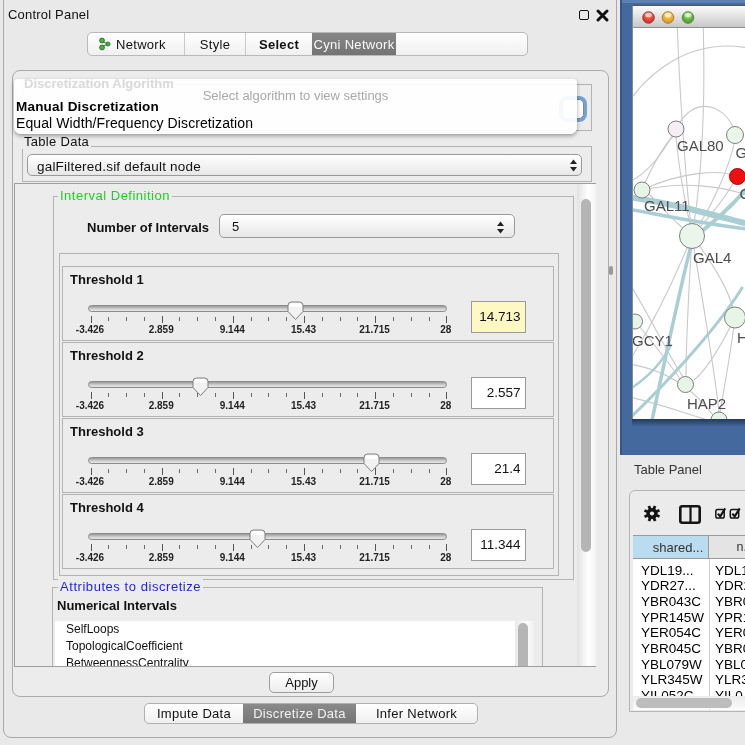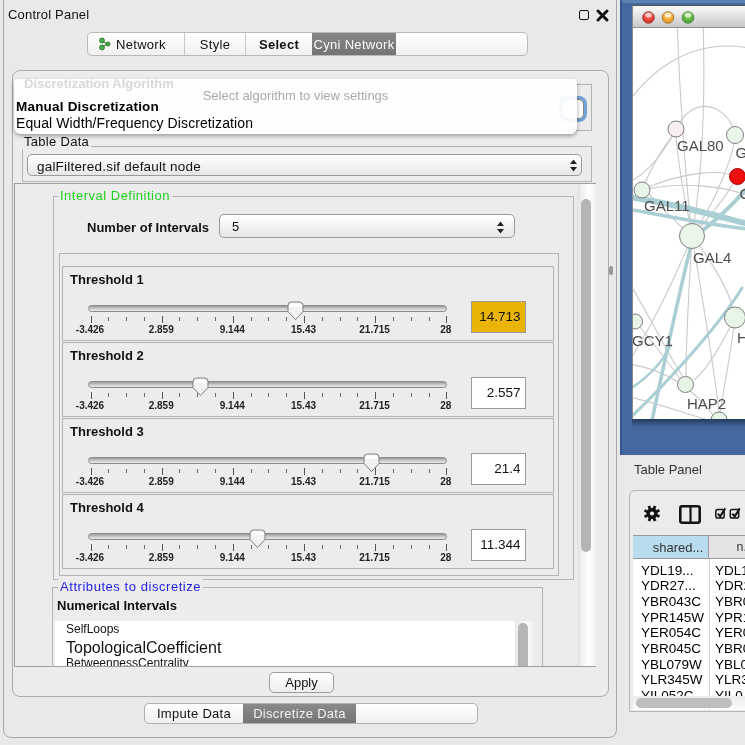--- a/index.html
+++ b/index.html
@@ -91,21 +91,21 @@
       <div class="abs" style="left:68.2px;top:57px;width:60px;text-align:center;font-size:10px;font-weight:bold;color:#222;">2.859</div>
       <div class="abs" style="left:139.3px;top:57px;width:60px;text-align:center;font-size:10px;font-weight:bold;color:#222;">9.144</div>
       <div class="abs" style="left:210.5px;top:57px;width:60px;text-align:center;font-size:10px;font-weight:bold;color:#222;">15.43</div>
       <div class="abs" style="left:281.6px;top:57px;width:60px;text-align:center;font-size:10px;font-weight:bold;color:#222;">21.715</div>
       <div class="abs" style="left:352.8px;top:57px;width:60px;text-align:center;font-size:10px;font-weight:bold;color:#222;">28</div>
       <svg class="abs" style="left:222.9px;top:33.5px;" width="19" height="20">
         <defs></defs>
         <path d="M2,4.5 Q2,1 5.5,1 L13.5,1 Q17,1 17,4.5 L17,10.5 L9.5,18.5 L2,10.5 Z" fill="#f2f2f2" stroke="#7e7e7e" stroke-width="1"></path>
         <path d="M3.5,4.5 Q3.5,2.5 5.5,2.5 L13.5,2.5 Q15.5,2.5 15.5,4.5 L15.5,6 L3.5,6 Z" fill="#ffffff"></path>
       </svg>
-      <div class="abs" style="left:408px;top:34px;width:55px;height:32px;background:#eab308;border:1px solid #9a9a9a;font-size:13.5px;color:#111;text-align:right;line-height:30px;padding-right:4.5px;">14.713</div>
+      <div class="abs" style="left:408px;top:34px;width:55px;height:32px;background:#fef9c3;border:1px solid #9a9a9a;font-size:13.5px;color:#111;text-align:right;line-height:30px;padding-right:4.5px;">14.713</div>
     </div>
   <div class="abs" style="left:47px;top:158px;width:492px;height:75px;border:1px solid #b3b3b3;background:#ececec;">
       <div class="abs" style="left:7px;top:5px;font-size:13px;font-weight:bold;color:#111;">Threshold 2</div>
       <div class="abs" style="left:25px;top:38px;width:359px;height:7px;border:1px solid #8b8b8b;border-radius:4px;background:linear-gradient(#9a9a9a,#d9d9d9 70%,#e6e6e6);"></div>
       <div class="abs" style="left:27.5px;top:49px;width:1px;height:7px;background:#555;"></div>
       <div class="abs" style="left:45.3px;top:50px;width:1px;height:4px;background:#6a6a6a;"></div>
       <div class="abs" style="left:63.1px;top:50px;width:1px;height:4px;background:#6a6a6a;"></div>
       <div class="abs" style="left:80.9px;top:50px;width:1px;height:4px;background:#6a6a6a;"></div>
       <div class="abs" style="left:98.7px;top:49px;width:1px;height:7px;background:#555;"></div>
       <div class="abs" style="left:116.4px;top:50px;width:1px;height:4px;background:#6a6a6a;"></div>
@@ -210,34 +210,35 @@
         <path d="M3.5,4.5 Q3.5,2.5 5.5,2.5 L13.5,2.5 Q15.5,2.5 15.5,4.5 L15.5,6 L3.5,6 Z" fill="#ffffff"></path>
       </svg>
       <div class="abs" style="left:408px;top:34px;width:55px;height:32px;background:#fff;border:1px solid #9a9a9a;font-size:13.5px;color:#111;text-align:right;line-height:30px;padding-right:4.5px;">11.344</div>
     </div>
 
   <div class="abs" style="left:37px;top:403px;width:491px;height:120px;border:1px solid #b3b3b3;"></div>
   <div class="abs" style="left:43px;top:395px;font-size:13px;letter-spacing:0.55px;color:#1f1fee;background:#ececec;padding:0 2px;">Attributes to discretize</div>
   <div class="abs" style="left:42px;top:414px;font-size:13px;font-weight:bold;color:#111;">Numerical Intervals</div>
   <div class="abs" style="left:40px;top:437px;width:460px;height:60px;background:#ffffff;"></div>
   <div class="abs" style="left:51px;top:438px;font-size:12px;color:#111;">SelfLoops</div>
-  <div class="abs" style="left:51px;top:455px;font-size:16px;color:#111;">TopologicalCoefficient</div>
+  <div class="abs" style="left:51px;top:455px;font-size:12px;color:#111;">TopologicalCoefficient</div>
   <div class="abs" style="left:51px;top:472px;font-size:12px;color:#111;">BetweennessCentrality</div>
   <div class="abs" style="left:500px;top:437px;width:19px;height:60px;background:linear-gradient(90deg,#e8e8e8,#fdfdfd 60%,#f0f0f0);"></div>
   <div class="abs" style="left:503px;top:439px;width:10px;height:60px;background:#b5b5b5;border-radius:5px;"></div>
 </div>
 
 <div class="abs" style="left:577px;top:184px;width:19px;height:482px;background:linear-gradient(90deg,#e2e2e2,#ffffff 60%,#f2f2f2);"></div>
 <div class="abs" style="left:581px;top:199px;width:10px;height:353px;background:#b5b5b5;border-radius:5px;"></div>
 
 <div class="abs" style="left:269px;top:672px;width:65px;height:21px;background:linear-gradient(#ffffff,#ededed);border:1px solid #9d9d9d;border-radius:5px;text-align:center;font-size:13px;color:#111;line-height:19px;">Apply</div>
 
 <div class="abs" style="left:144px;top:703px;width:334px;height:21px;background:linear-gradient(#ffffff,#f0f0f0);border:1px solid #b0b0b0;border-radius:5px;display:flex;font-size:13px;letter-spacing:0.3px;color:#111;">
   <div style="width:98px;display:flex;align-items:center;justify-content:center;">Impute Data</div>
   <div style="width:113px;display:flex;align-items:center;justify-content:center;background:linear-gradient(#8a8a8a,#757575);color:#f3f3f3;">Discretize Data</div>
+  <div style="flex:1;display:flex;align-items:center;justify-content:center;">Infer Network</div>
 </div>
 
 <div class="abs" style="left:609px;top:266px;width:4px;height:9px;background:#9a9a9a;border-radius:2px;"></div>
 
 <div class="abs" style="left:14px;top:79px;width:563px;height:55px;background:rgba(255,255,255,0.93);border-radius:4px 4px 7px 7px;box-shadow:0 2px 4px rgba(0,0,0,0.35);"></div>
 <div class="abs" style="left:14px;top:88px;width:563px;text-align:center;font-size:13px;color:#a9a9a9;">Select algorithm to view settings</div>
 <div class="abs" style="left:16px;top:99px;font-size:13.5px;font-weight:bold;color:#000;letter-spacing:0.2px;">Manual Discretization</div>
 <div class="abs" style="left:16px;top:115px;font-size:14px;color:#000;letter-spacing:0.1px;">Equal Width/Frequency Discretization</div>
 
 <div class="abs" style="left:24px;top:76px;font-size:13px;font-weight:bold;color:#dadada;clip-path:inset(3.5px 0 0 0);">Discretization Algorithm</div>

